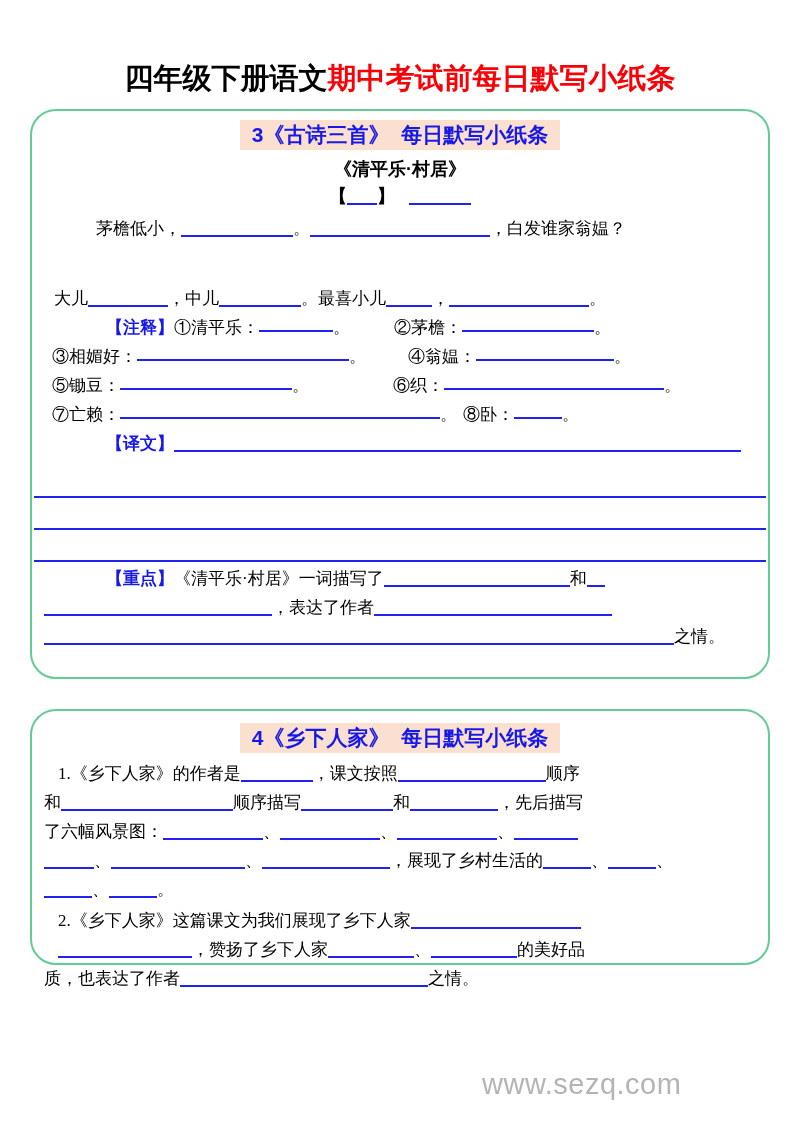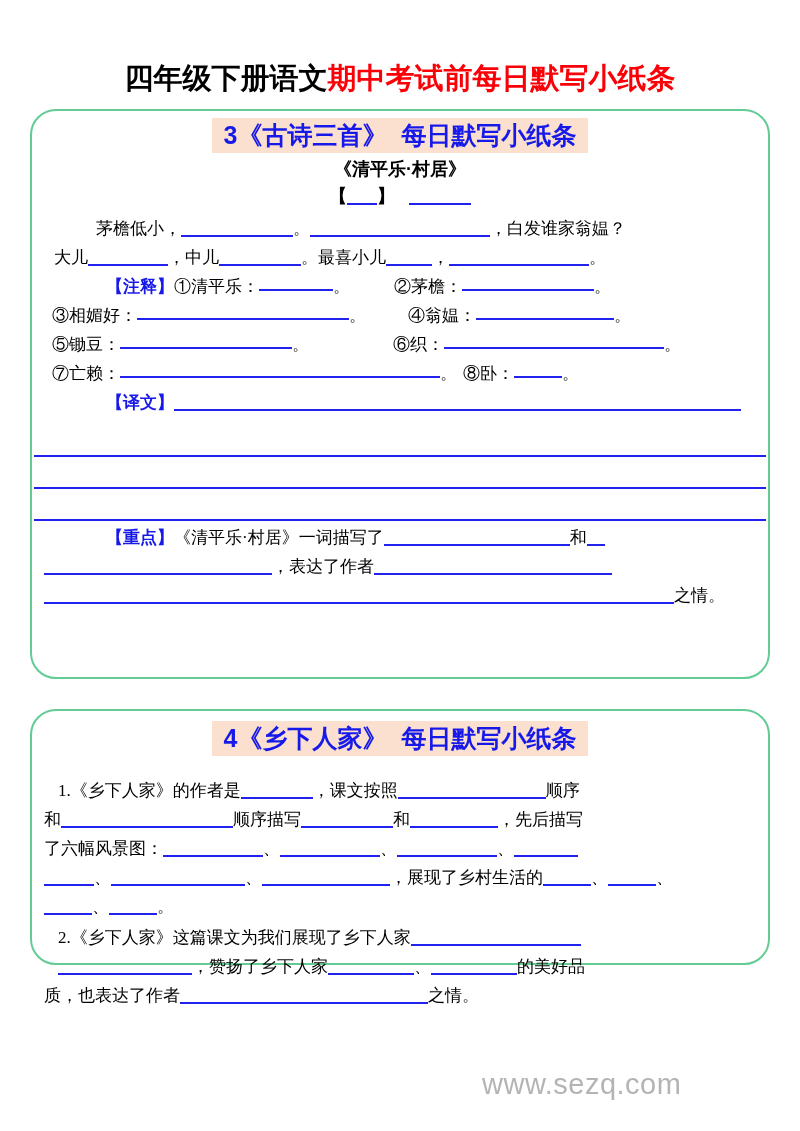--- a/index.html
+++ b/index.html
@@ -56,21 +56,21 @@
     text-align: center;
     margin-top: 9px;
     line-height: 30px;
     height: 30px;
   }
   .section-heading .hl {
     background: #fbe0d0;
     color: #1719e8;
     font-family: "Liberation Sans", "DejaVu Sans", sans-serif;
     font-weight: bold;
-    font-size: 25px;
+    font-size: 21px;
     padding: 3px 12px 4px 12px;
     white-space: pre;
   }
 
   
   .poem-title {
     text-align: center;
     font-weight: bold;
     font-size: 18px;
     line-height: 26px;
@@ -88,21 +88,21 @@
   }
 
   .body-line {
     font-size: 17px;
     line-height: 29px;
     color: #000;
     white-space: nowrap;
     font-family: "Liberation Serif", "DejaVu Serif", serif;
   }
   .indent-1 { padding-left: 52px; }
-  .indent-2 { padding-left: 10px; }
+  .indent-2 { padding-left: 10px; margin-top: 41px; }
 
   
   .blank {
     display: inline-block;
     border-bottom: 2px solid #2222ee;
     height: 17px;
     vertical-align: -3px;
   }
 
   
@@ -238,21 +238,21 @@
   </div>
 </div>
 
 <div class="panel" id="panel-2">
   <div class="panel-inner">
 
     <div class="section-heading" style="margin-top:12px">
       <span class="hl">4《乡下人家》  每日默写小纸条</span>
     </div>
 
-    <div class="body-line" style="padding-left:14px;margin-top:23px">
+    <div class="body-line" style="padding-left:14px;margin-top:6px">
       <span>1.《乡下人家》的作者是</span><span class="blank" style="width:72px"></span><span>，课文按照</span><span class="blank" style="width:148px"></span><span>顺序</span>
     </div>
 
     <div class="body-line" style="padding-left:0">
       <span>和</span><span class="blank" style="width:172px"></span><span>顺序描写</span><span class="blank" style="width:92px"></span><span>和</span><span class="blank" style="width:88px"></span><span>，先后描写</span>
     </div>
 
     <div class="body-line" style="padding-left:0">
       <span>了六幅风景图：</span><span class="blank" style="width:100px"></span><span>、</span><span class="blank" style="width:100px"></span><span>、</span><span class="blank" style="width:100px"></span><span>、</span><span class="blank" style="width:64px"></span>
     </div>

